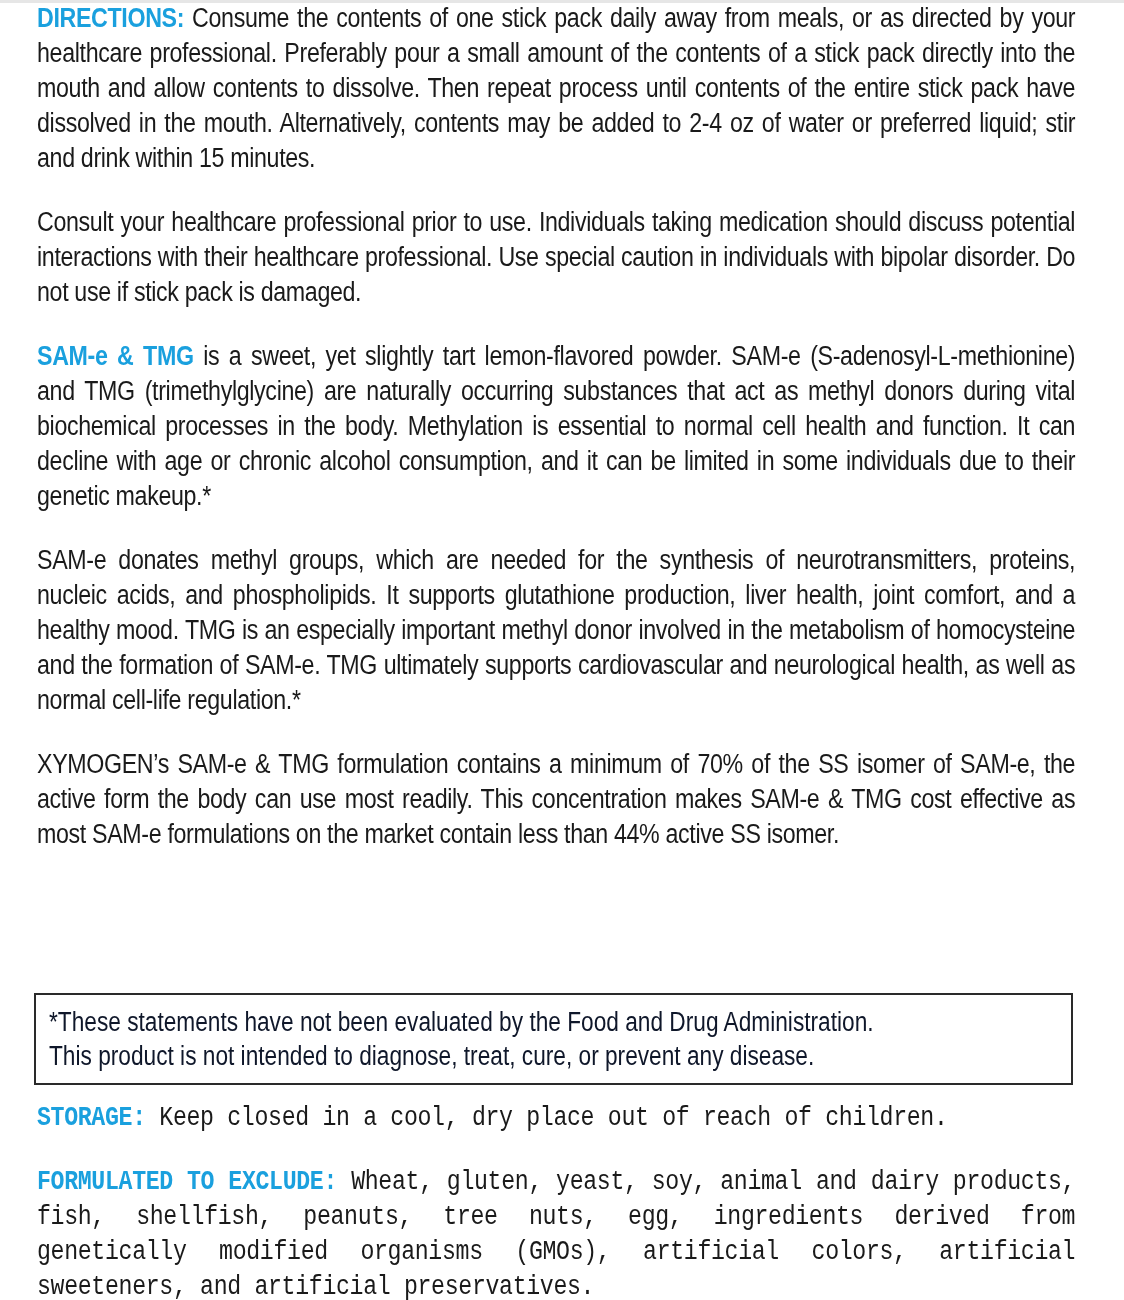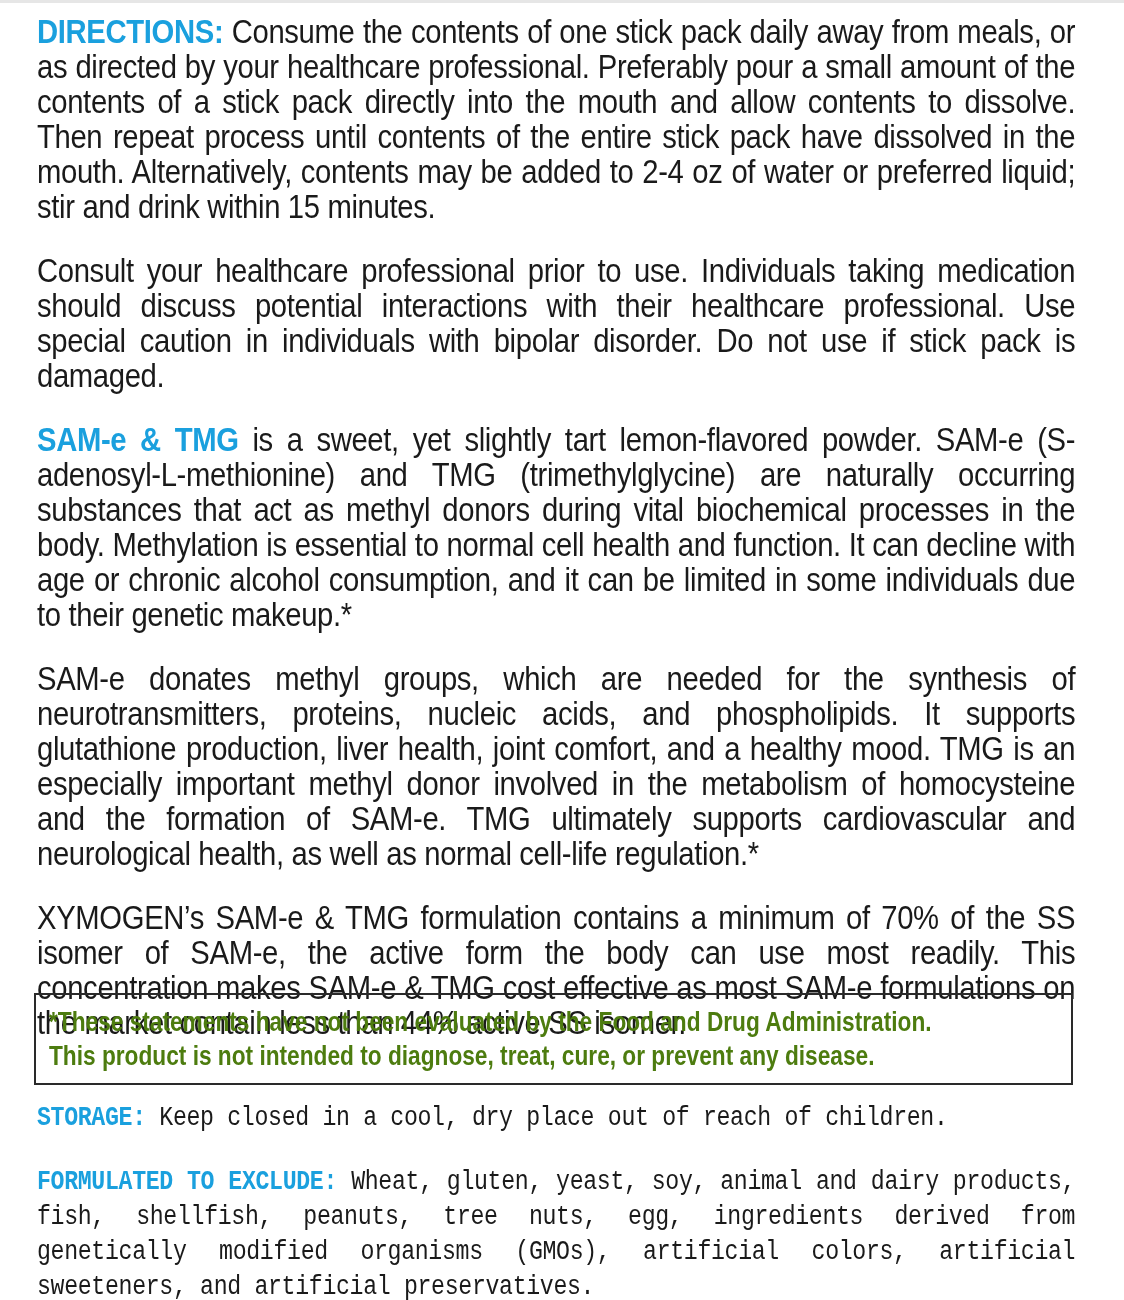--- a/index.html
+++ b/index.html
@@ -1,31 +1,31 @@
 <!DOCTYPE html>
 <html><head>
   <meta charset="utf-8">
   <style>
     html, body { margin: 0; padding: 0; background: #ffffff; }
     body { width: 1124px; height: 1300px; overflow: hidden; position: relative; }
     .topstrip { position: absolute; left: 0; top: 0; width: 1124px; height: 3px; background: #e6e6e6; }
     .page {
-      position: absolute; left: 37px; top: 14px; width: 1038px;
+      position: absolute; left: 37px; top: 1px; width: 1038px;
       font-family: "Liberation Sans", sans-serif;
-      font-size: 34px; line-height: 35px; color: #1a1a1a;
+      font-size: 27px; line-height: 35px; color: #1a1a1a;
       letter-spacing: -0.4px;
     }
     .para { margin: 0; text-align: justify; transform: scaleX(0.86); transform-origin: left top; width: 116.3%; }
     .label { color: #1aa0de; font-weight: bold; }
     .gap { height: 29px; }
     .notice {
       position: absolute; left: 34px; top: 993px; width: 1039px; height: 92px;
       border: 2px solid #2a2a2a; box-sizing: border-box;
-      font-family: "Liberation Sans", sans-serif; font-weight: bold;
-      font-size: 27px; line-height: 34px; color: #4d7c0f;
+      font-family: "Liberation Sans", sans-serif; font-weight: normal;
+      font-size: 27px; line-height: 34px; color: #0f172a;
       padding: 10px 0 0 13px; overflow: hidden;
     }
     .notice div { transform: scaleX(0.84); transform-origin: left top; white-space: nowrap; }
     .lower { position: absolute; left: 37px; top: 1101px; width: 1038px;
       font-family: Liberation Mono, monospace; font-size: 27px; line-height: 35px; color: #1a1a1a; letter-spacing: -0.4px; }
   </style>
 </head>
 <body>
 
 <div class="topstrip"></div>

